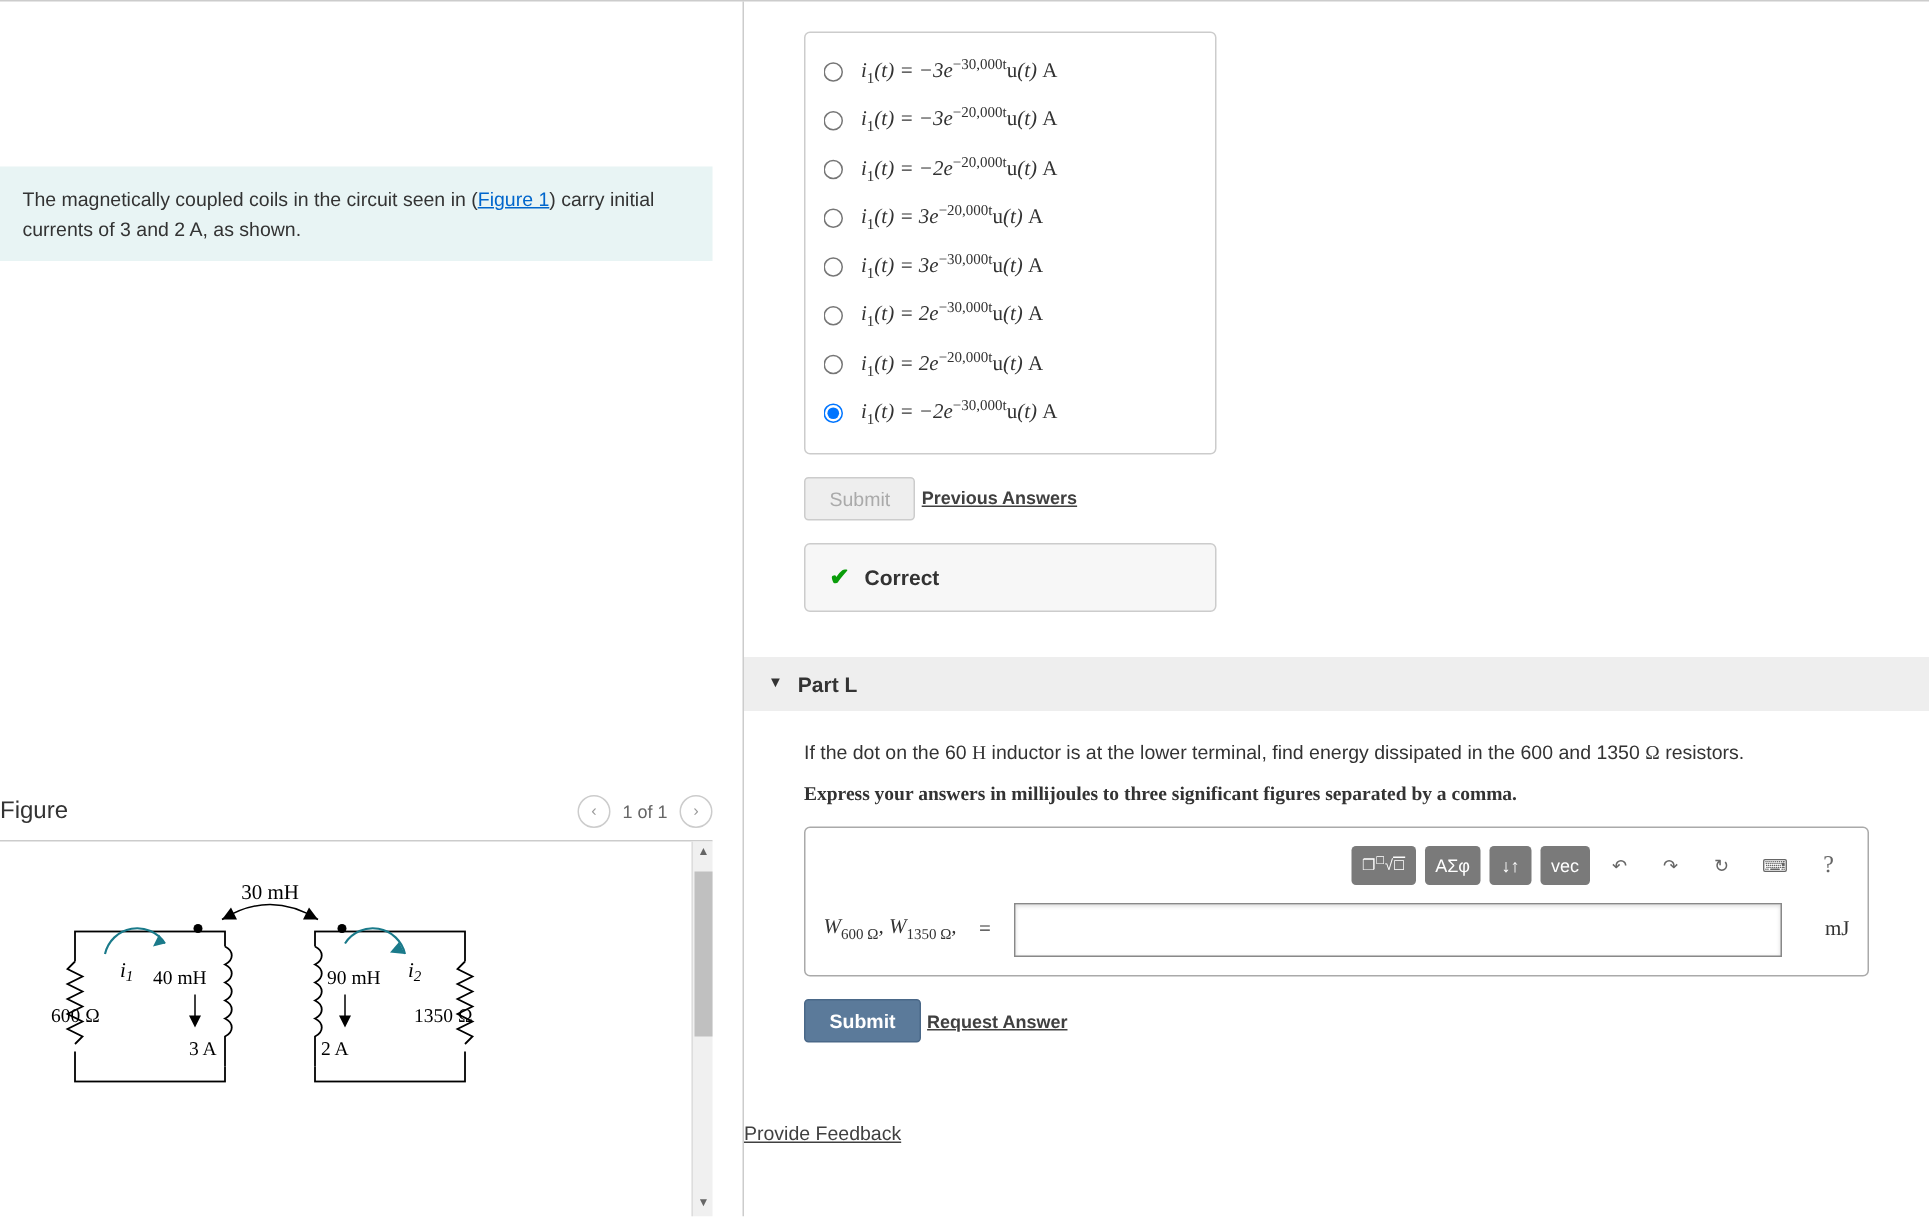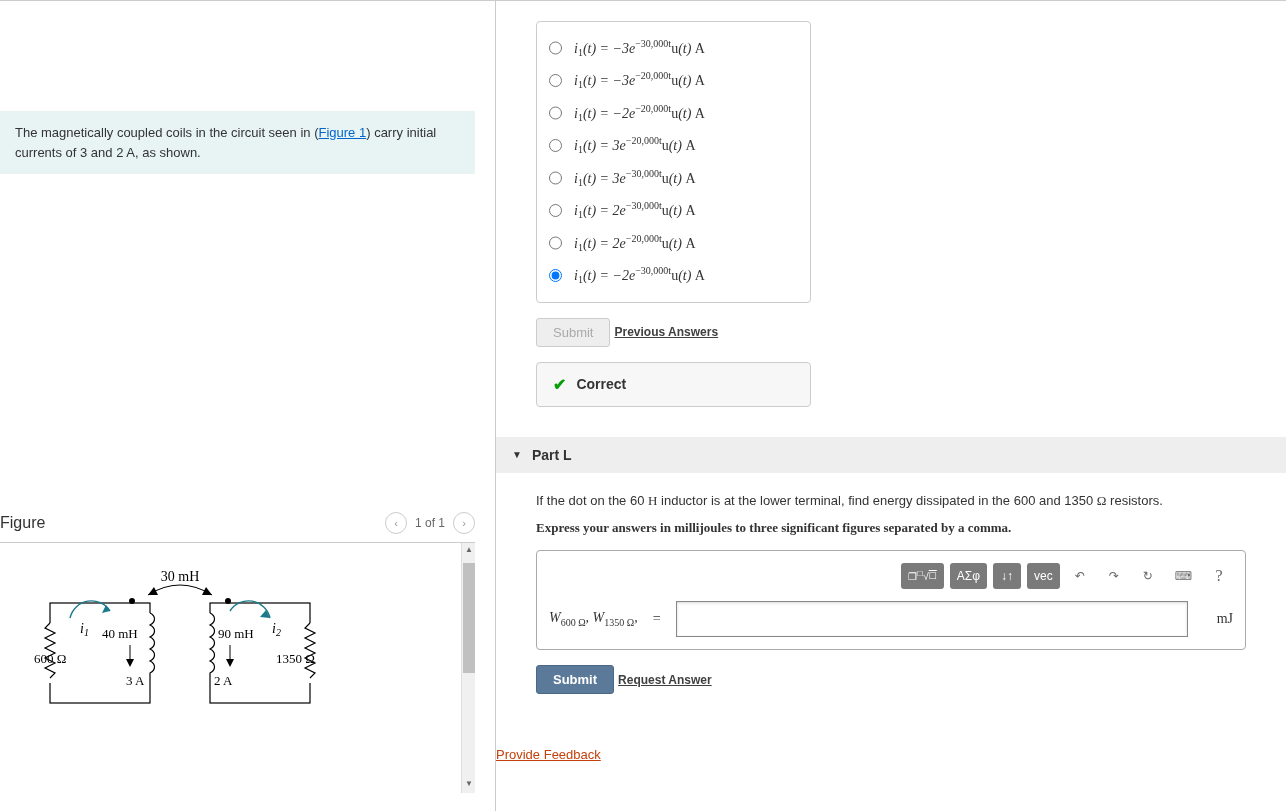--- a/index.html
+++ b/index.html
@@ -2,21 +2,21 @@
 <html><head>
 <meta charset="utf-8">
 <style>
 * { box-sizing: border-box; margin: 0; padding: 0; }
 body { font-family: Arial, Helvetica, sans-serif; font-size: 13px; color: #333; background: #fff; }
 .container { display: flex; width: 1286px; height: 811px; border-top: 1px solid #ccc; }
 .left-panel { width: 496px; border-right: 1px solid #ccc; padding: 20px 0 0 0; position: relative; }
 .right-panel { flex: 1; padding: 0; overflow-y: auto; }
 .problem-statement { background: #e8f4f4; padding: 12px 15px; margin: 0 20px 0 0; font-size: 13px; line-height: 1.5; }
 .problem-statement a { color: #0066cc; text-decoration: underline; }
-.figure-section { position: absolute; bottom: 18px; left: 0; right: 20px; }
+.figure-section { position: absolute; bottom: 0; left: 0; right: 20px; }
 .figure-header { display: flex; justify-content: space-between; align-items: center; border-bottom: 1px solid #ccc; padding: 8px 0; }
 .figure-title { font-size: 16px; color: #333; }
 .figure-nav { display: flex; align-items: center; gap: 8px; font-size: 12px; color: #666; }
 .nav-btn { width: 22px; height: 22px; border: 1px solid #ccc; border-radius: 50%; background: #fff; display: flex; align-items: center; justify-content: center; cursor: pointer; color: #999; font-size: 11px; }
 .figure-content { padding: 20px 30px; position: relative; height: 250px; }
 .scrollbar-track { position: absolute; right: 0; top: 0; bottom: 0; width: 14px; background: #f0f0f0; border-left: 1px solid #ddd; }
 .scrollbar-thumb { position: absolute; top: 20px; width: 12px; left: 1px; height: 110px; background: #c0c0c0; }
 .scroll-arrow { position: absolute; width: 12px; height: 12px; left: 1px; font-size: 8px; color: #666; text-align: center; }
 .circuit-svg { width: 320px; height: 180px; }
 .answer-choices { border: 1px solid #ccc; border-radius: 4px; padding: 10px 12px; margin: 20px 40px 10px 40px; width: 275px; }
@@ -41,21 +41,21 @@
 .part-instruction { font-weight: bold; font-size: 13px; margin-bottom: 14px; font-family: Liberation Serif, serif; }
 .answer-box { border: 1px solid #aaa; border-radius: 4px; padding: 12px; }
 .toolbar { display: flex; justify-content: flex-end; align-items: center; gap: 6px; margin-bottom: 12px; }
 .tool-btn { background: #7a7a7a; color: #fff; border: none; border-radius: 3px; padding: 5px 7px; font-size: 12px; cursor: pointer; min-width: 28px; height: 26px; display: flex; align-items: center; justify-content: center; }
 .tool-btn.light { background: transparent; color: #666; }
 .answer-input-row { display: flex; align-items: center; gap: 15px; font-family: 'Times New Roman', serif; font-size: 14px; }
 .answer-label { font-style: italic; text-align: center; }
 .answer-label sub { font-size: 10px; font-style: normal; }
 .answer-input { border: 1px solid #888; height: 36px; flex: 1; padding: 0 8px; box-shadow: inset 0 1px 3px rgba(0,0,0,0.15); }
 .answer-unit { font-family: 'Times New Roman', serif; font-size: 14px; padding-left: 14px; }
-.feedback-link { color: #c2410c; text-decoration: underline; font-size: 13px; margin: 20px 0 0 0; display: inline-block; cursor: pointer; }
+.feedback-link { color: #404040; text-decoration: underline; font-size: 13px; margin: 20px 0 0 0; display: inline-block; cursor: pointer; }
 </style>
 </head>
 <body>
 
 <div class="container">
   <div class="left-panel">
     <div style="height:90px;"></div>
     <div class="problem-statement">
       <span>The magnetically coupled coils in the circuit seen in (</span><a href="#">Figure 1</a><span>) carry initial currents of 3 and 2 A, as shown.</span>
     </div>

